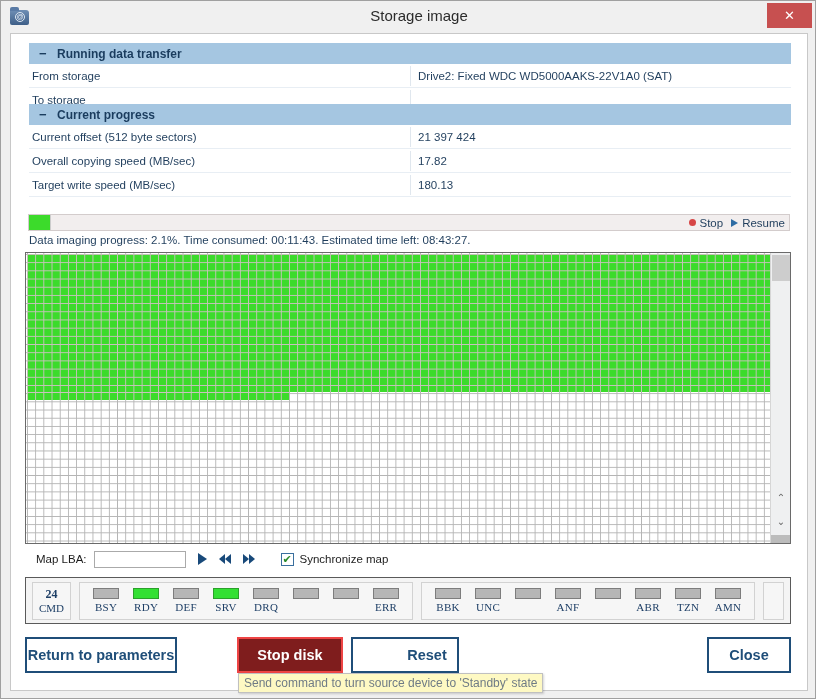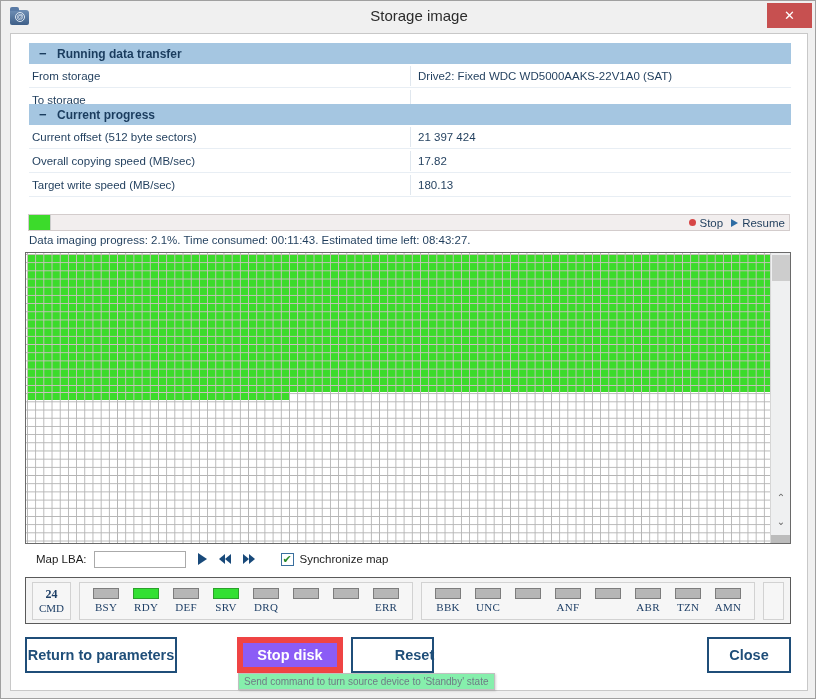--- a/index.html
+++ b/index.html
@@ -330,33 +330,33 @@
     color: #1f4e79;
     font-size: 14.5px;
     font-weight: bold;
     display: flex; align-items: center; justify-content: center;
     cursor: pointer;
     font-family: "Liberation Sans", sans-serif;
   }
   .btn-return { left: 24px; top: 636px; width: 152px; }
   .btn-stop {
     left: 236px; top: 636px; width: 106px;
-    background: #8b5cf6; color: #ffffff;
-    border: 6px solid #ef4444;
-  }
-  .btn-reset { left: 350px; top: 636px; width: 83px; padding-left: 44px; }
+    background: #7f1d1d; color: #ffffff;
+    border: 2px solid #ef4444;
+  }
+  .btn-reset { left: 350px; top: 636px; width: 108px; padding-left: 44px; }
   .btn-close { left: 706px; top: 636px; width: 84px; }
 
   .tooltip {
     position: absolute;
     left: 237px; top: 672px;
-    background: #86efac;
+    background: #fef9c3;
     border: 1px solid #c0c0c0;
     color: #6f7b85;
-    font-size: 10px;
+    font-size: 12px;
     padding: 2px 5px;
     white-space: nowrap;
     box-shadow: 1px 1px 2px rgba(0,0,0,0.16);
   }
 </style>
 </head>
 <body>
 
 <div id="app">
 

